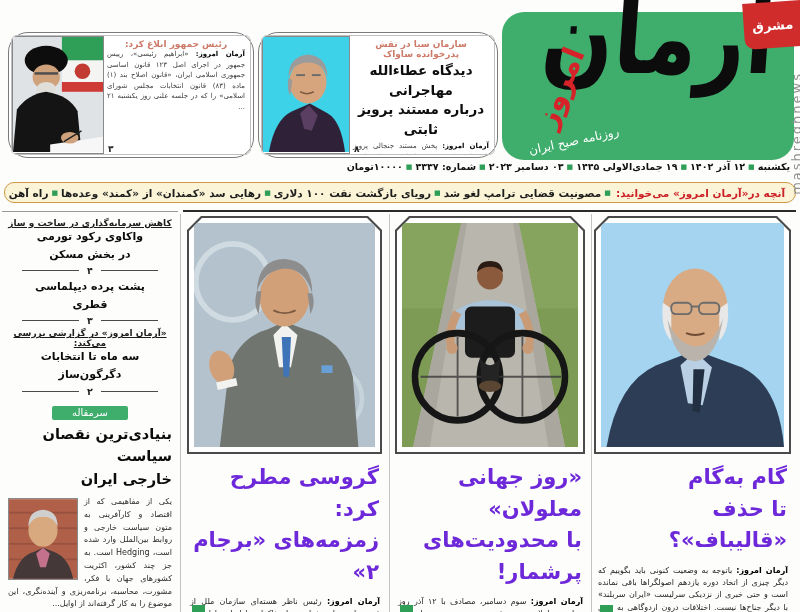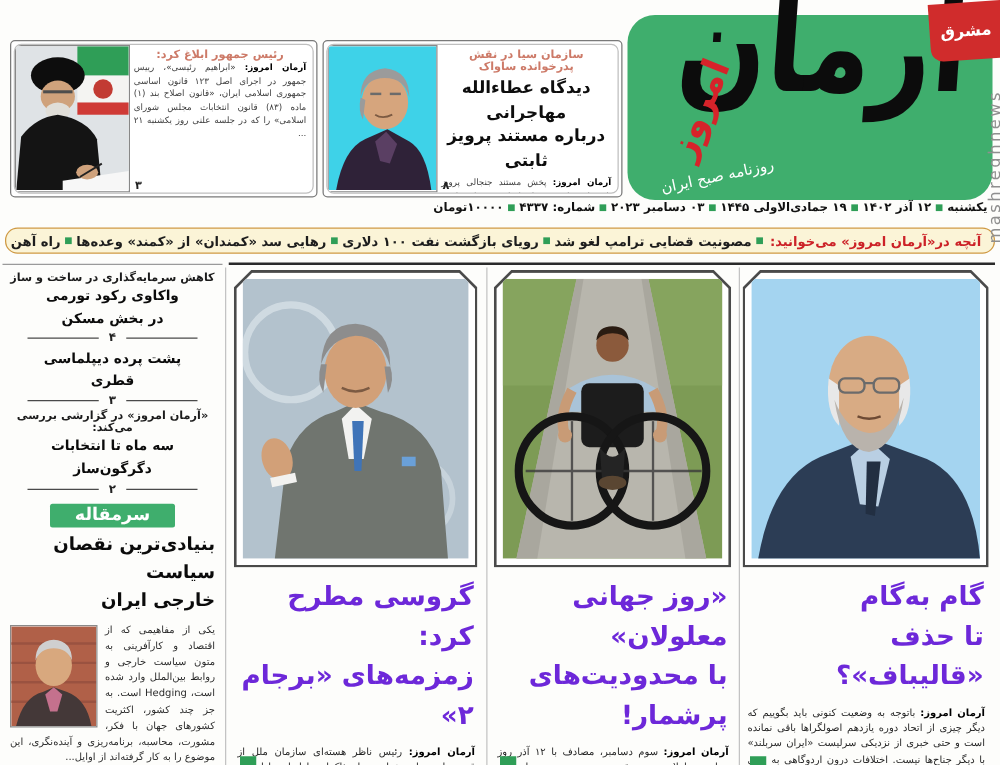--- a/index.html
+++ b/index.html
@@ -22,21 +22,21 @@
     color:#fff; font-weight:bold; font-size:13px; display:flex; align-items:center; justify-content:center;
     transform:rotate(-4deg); transform-origin:top right; z-index:5; }
   .watermark { right:-4px; top:72px; writing-mode:vertical-rl; transform:rotate(180deg);
     color:#8f8f8f; font-size:13px; letter-spacing:2px; direction:ltr; z-index:4; }
 
   .dateline { top:161px; right:10px; width:430px; font-size:9.5px; font-weight:bold; color:#111;
     text-align:right; white-space:nowrap; }
   .gsq { color:#2f9e57; font-size:7px; vertical-align:1.5px; margin:0 3px; }
 
   
-  .tbox { top:32px; height:126px; background:#fff; border:1px solid #7a7a7a; border-radius:4px; padding:2px; }
+  .tbox { top:32px; height:126px; background:#fff; border:1px solid #7a7a7a; border-radius:20px; padding:2px; }
   .tbox-inner { width:100%; height:100%; border:1px solid #bfbfbf; border-radius:6px;
     display:flex; direction:rtl; overflow:hidden; }
   .tbox-raisi { left:8px; width:246px; }
   .tbox-mohajerani { left:258px; width:240px; }
   .tbox-text { flex:1; padding:2px 5px 2px 3px; position:relative; }
   .tbox-photo { flex:0 0 auto; align-self:center; border:1px solid #888; background:#fff; }
   .kicker { color:#cd7a68; font-size:9px; font-weight:bold; text-align:center; margin-top:1px; }
   .tbox-hl { font-size:13.5px; font-weight:bold; color:#0d0d0d; text-align:center; line-height:1.45; margin:2px 0; }
   .tbox-body { font-size:7px; color:#3c3c3c; text-align:justify; line-height:1.5; }
   .pg-num { position:absolute; bottom:0; left:4px; font-size:9px; font-weight:bold; color:#222; }
@@ -62,27 +62,27 @@
   .photo-img svg { display:block; width:100%; height:100%; }
 
   .art-hl { font-size:21px; font-weight:bold; color:#6d28d9; text-align:right; line-height:1.5;
     padding:8px 6px 0 0; }
   .art-body { font-size:8px; color:#262626; text-align:justify; line-height:1.55; padding:8px 5px 0 6px; }
   .art-body b, .tbox-body b { color:#000; }
   .pgmark { position:absolute; bottom:-5px; left:8px; width:13px; height:12px; background:#2f9e57; }
 
   
   .sidebar { left:2px; top:212px; width:176px; height:400px; overflow:hidden; padding:4px 6px 0; }
-  .s-kicker { font-size:9px; font-weight:bold; color:#1c1c1c; text-align:center; margin-top:2px; }
+  .s-kicker { font-size:9px; font-weight:bold; color:#1c1c1c; text-align:center; margin-top:2px;text-decoration:underline; }
   .s-hl { font-size:11px; font-weight:bold; color:#0b0b0b; text-align:center; line-height:1.6; }
   .sdiv { display:flex; align-items:center; margin:2px 14px; }
   .sdiv::before, .sdiv::after { content:""; flex:1; border-top:1px solid #4a4a4a; }
   .sdiv span { padding:0 8px; font-size:9.5px; font-weight:bold; color:#222; }
   .ed-badge-row { text-align:center; margin-top:4px; }
-  .ed-badge { display:inline-block; background:#3fae6d; color:#fff; font-size:14px; font-weight:bold;
+  .ed-badge { display:inline-block; background:#3fae6d; color:#fff; font-size:10px; font-weight:normal;
     padding:1px 20px 2px; border-radius:2px; }
   .ed-hl { font-size:14.5px; font-weight:bold; color:#0b0b0b; line-height:1.55; margin-top:3px; }
   .ed-body { font-size:8px; color:#2c2c2c; text-align:justify; line-height:1.6; margin-top:6px; }
   .ed-photo-wrap { float:left; width:70px; margin:2px 6px 0 0; }
   .ed-photo { width:70px; height:82px; border:1px solid #8a8a8a; background:#fff; }
   .ed-photo svg { display:block; width:100%; height:100%; }
 </style>
 </head>
 <body>
 

